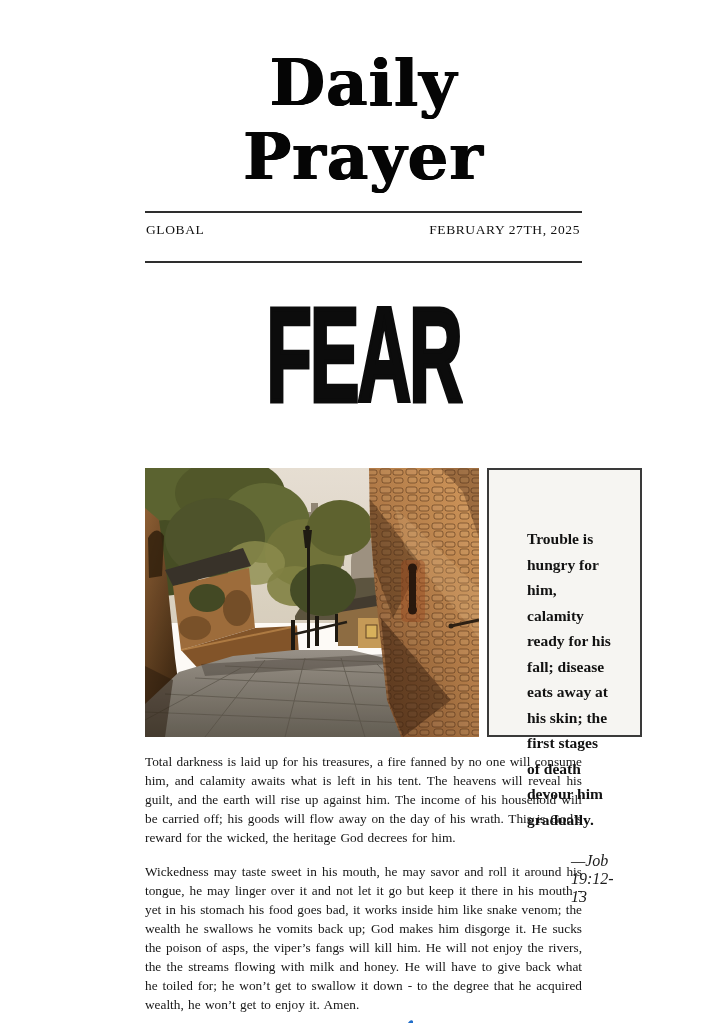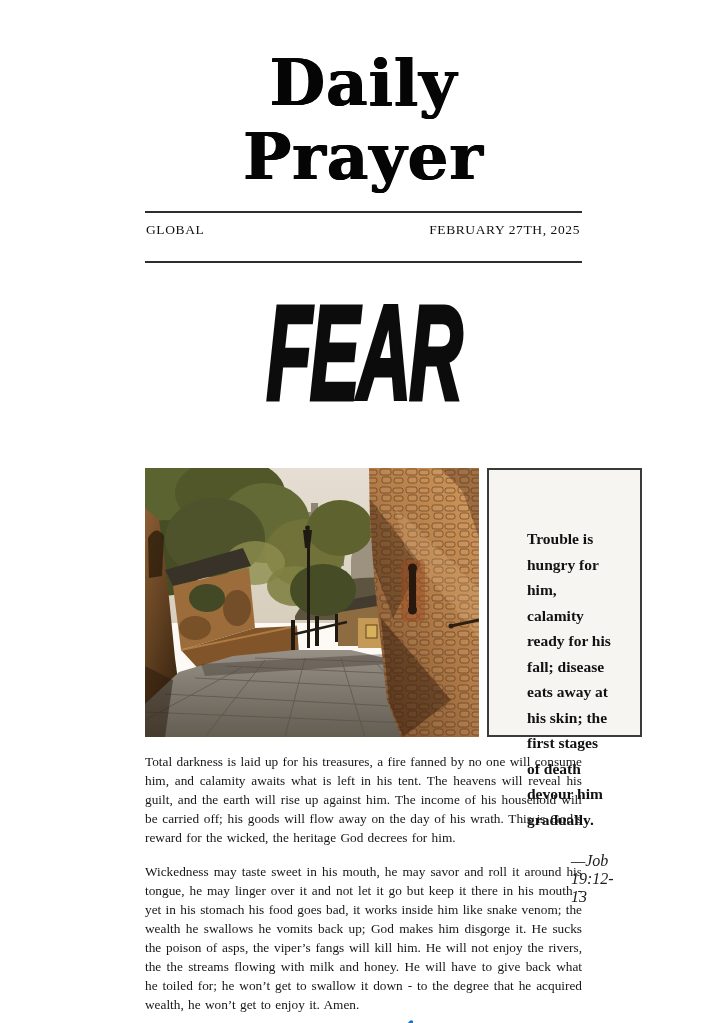--- a/index.html
+++ b/index.html
@@ -30,23 +30,22 @@
     border-top:2px solid #2e2e2e;
     border-bottom:2px solid #2e2e2e;
     padding:9px 2px 23px 1px;
     display:flex; justify-content:space-between; align-items:center;
     font-size:13.5px; letter-spacing:0.6px; color:#111;
   }
   
   .headline {
     margin-top:32px;
     height:116px;
-    display:flex; align-items:center; justify-content:center;
+    display:flex; justify-content:center;
     overflow:visible;
-    font-style:italic;
   }
   .headline span {
     display:inline-block;
     font-family:"Liberation Sans", sans-serif;
     font-weight:bold;
     font-size:168px;
     line-height:120px;
     letter-spacing:-4px;
     color:#0c0c0c;
     -webkit-text-stroke:6px #0c0c0c;

